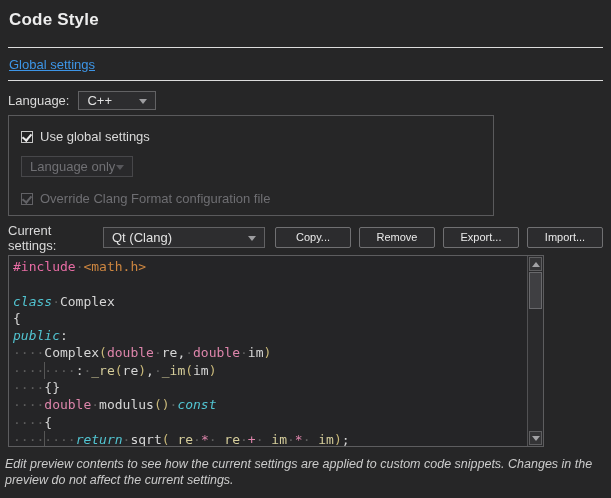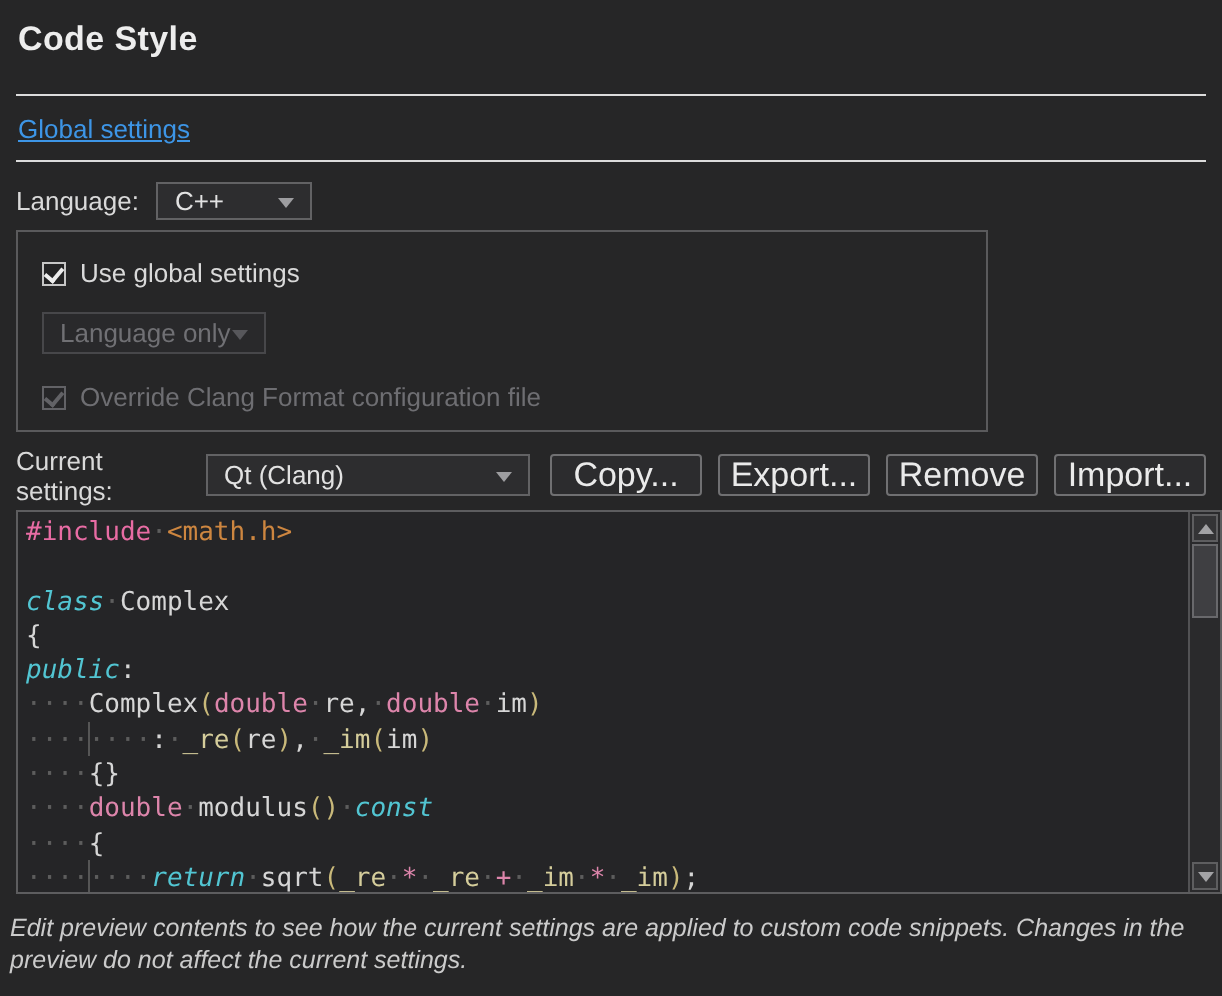--- a/index.html
+++ b/index.html
@@ -74,29 +74,29 @@
   .current-row .lbl { width: 95px; flex: 0 0 95px; }
   .current-combo { width: 162px; flex: 0 0 162px; height: 21px; }
   .btns { display: flex; flex: 1; margin-left: 10px; gap: 8px; }
   .btn {
     flex: 1; height: 21px;
     background: #2c2c2e;
     border: 1px solid #707072;
     border-radius: 2px;
     color: #eaeaea;
     font-family: "Liberation Sans", sans-serif;
-    font-size: 17px;
+    font-size: 11px;
     text-align: center; line-height: 19px;
     cursor: pointer;
   }
 
   
   .editor {
     margin-top: 7px;
-    width: 603px; height: 192px;
+    width: 536px; height: 192px;
     border: 1px solid #5d5d5f;
     background: #252527;
     position: relative;
     overflow: hidden;
   }
   .code-area {
     position: absolute; left: 0; top: 0; right: 16px; bottom: 0;
     padding: 2px 0 0 4px;
     font-family: "DejaVu Sans Mono", "Liberation Mono", monospace;
     font-size: 13px; line-height: 17.3px;
@@ -183,22 +183,22 @@
   </div>
 
   <div class="current-row">
     <span class="lbl">Current settings:</span>
     <div class="combo current-combo">
       <span>Qt (Clang)</span>
       <span class="tri-down"></span>
     </div>
     <div class="btns">
       <button class="btn">Copy...</button>
+      <button class="btn">Remove</button>
       <button class="btn">Export...</button>
-      <button class="btn">Remove</button>
       <button class="btn">Import...</button>
     </div>
   </div>
 
   <div class="editor">
     <div class="code-area"><div class="code-line"><span class="tok-pp">#include</span><span class="tok-ws">·</span><span class="tok-inc">&lt;math.h&gt;</span></div><div class="code-line"></div><div class="code-line"><span class="tok-kw">class</span><span class="tok-ws">·</span><span class="tok-ident">Complex</span></div><div class="code-line"><span class="tok-punct">{</span></div><div class="code-line"><span class="tok-kw">public</span><span class="tok-punct">:</span></div><div class="code-line"><span class="tok-ws">····</span><span class="tok-ident">Complex</span><span class="tok-paren">(</span><span class="tok-type">double</span><span class="tok-ws">·</span><span class="tok-ident">re</span><span class="tok-punct">,</span><span class="tok-ws">·</span><span class="tok-type">double</span><span class="tok-ws">·</span><span class="tok-ident">im</span><span class="tok-paren">)</span></div><div class="code-line"><span class="tok-ws">····</span><span class="iguide"></span><span class="tok-ws">····</span><span class="tok-punct">:</span><span class="tok-ws">·</span><span class="tok-field">_re</span><span class="tok-paren">(</span><span class="tok-ident">re</span><span class="tok-paren">)</span><span class="tok-punct">,</span><span class="tok-ws">·</span><span class="tok-field">_im</span><span class="tok-paren">(</span><span class="tok-ident">im</span><span class="tok-paren">)</span></div><div class="code-line"><span class="tok-ws">····</span><span class="tok-punct">{}</span></div><div class="code-line"><span class="tok-ws">····</span><span class="tok-type">double</span><span class="tok-ws">·</span><span class="tok-ident">modulus</span><span class="tok-paren">()</span><span class="tok-ws">·</span><span class="tok-kw">const</span></div><div class="code-line"><span class="tok-ws">····</span><span class="tok-punct">{</span></div><div class="code-line"><span class="tok-ws">····</span><span class="iguide"></span><span class="tok-ws">····</span><span class="tok-kw">return</span><span class="tok-ws">·</span><span class="tok-ident">sqrt</span><span class="tok-paren">(</span><span class="tok-field">_re</span><span class="tok-ws">·</span><span class="tok-op">*</span><span class="tok-ws">·</span><span class="tok-field">_re</span><span class="tok-ws">·</span><span class="tok-op">+</span><span class="tok-ws">·</span><span class="tok-field">_im</span><span class="tok-ws">·</span><span class="tok-op">*</span><span class="tok-ws">·</span><span class="tok-field">_im</span><span class="tok-paren">)</span><span class="tok-punct">;</span></div></div>
     <div class="vscroll">
       <div class="sb-btn up">
         <span class="tri-up-s"></span>
       </div>

